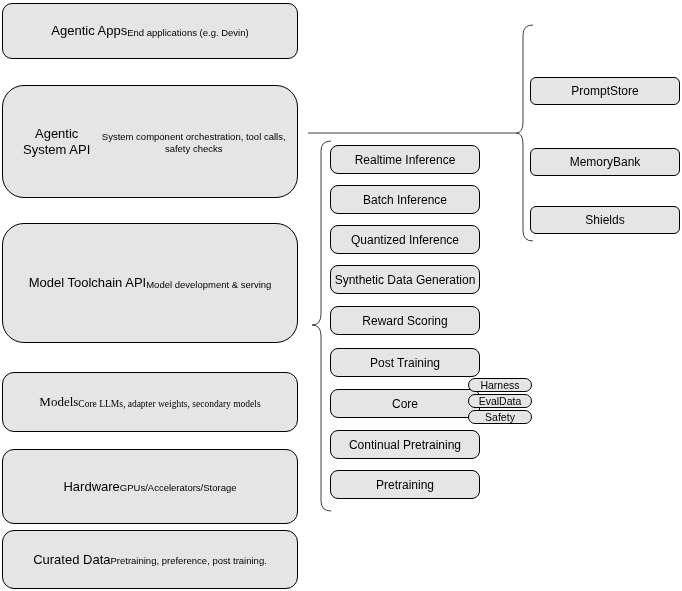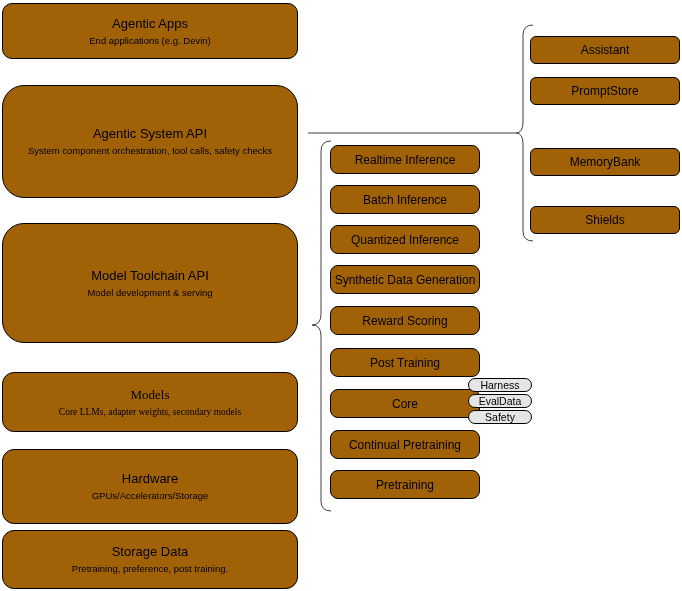--- a/index.html
+++ b/index.html
@@ -7,24 +7,23 @@
   body { font-family: "Liberation Sans", sans-serif; color: #000; }
   .canvas {
     position: relative;
     width: 682px;
     height: 591px;
     background: #ffffff;
     overflow: hidden;
   }
   .box {
     position: absolute;
-    background: #a16207;
+    background: #e5e5e5;
     border: 1px solid #000000;
     display: flex;
-    flex-direction: column;
     align-items: center;
     justify-content: center;
     text-align: center;
   }
   .stack-box .box-title { font-size: 13px; line-height: 16px; }
   .stack-box .box-sub   { font-size: 9.5px; line-height: 12px; margin-top: 3px; color: #000; }
   .stack-box { left: 2px; width: 296px; padding: 0 10px; }
 
   .mid-box {
     left: 330px; width: 150px; height: 29px;
@@ -85,21 +84,21 @@
     <div class="box-title">Models</div>
     <div class="box-sub">Core LLMs, adapter weights, secondary models</div>
   </div>
 
   <div class="box stack-box" style="top:449px; height:75px; border-radius:12px;">
     <div class="box-title">Hardware</div>
     <div class="box-sub">GPUs/Accelerators/Storage</div>
   </div>
 
   <div class="box stack-box" style="top:530px; height:59px; border-radius:12px;">
-    <div class="box-title">Storage Data</div>
+    <div class="box-title">Curated Data</div>
     <div class="box-sub">Pretraining, preference, post training.</div>
   </div>
 
   <div class="box mid-box" style="top:145px;">
     <span>Realtime Inference</span>
   </div>
   <div class="box mid-box" style="top:185px;">
     <span>Batch Inference</span>
   </div>
   <div class="box mid-box" style="top:225px;">
@@ -127,23 +126,20 @@
   <div class="pill" style="top:378px;">
     <span>Harness</span>
   </div>
   <div class="pill" style="top:394px;">
     <span>EvalData</span>
   </div>
   <div class="pill" style="top:410px;">
     <span>Safety</span>
   </div>
 
-  <div class="box right-box" style="top:36px;">
-    <span>Assistant</span>
-  </div>
   <div class="box right-box" style="top:77px;">
     <span>PromptStore</span>
   </div>
   <div class="box right-box" style="top:148px;">
     <span>MemoryBank</span>
   </div>
   <div class="box right-box" style="top:206px;">
     <span>Shields</span>
   </div>
 

